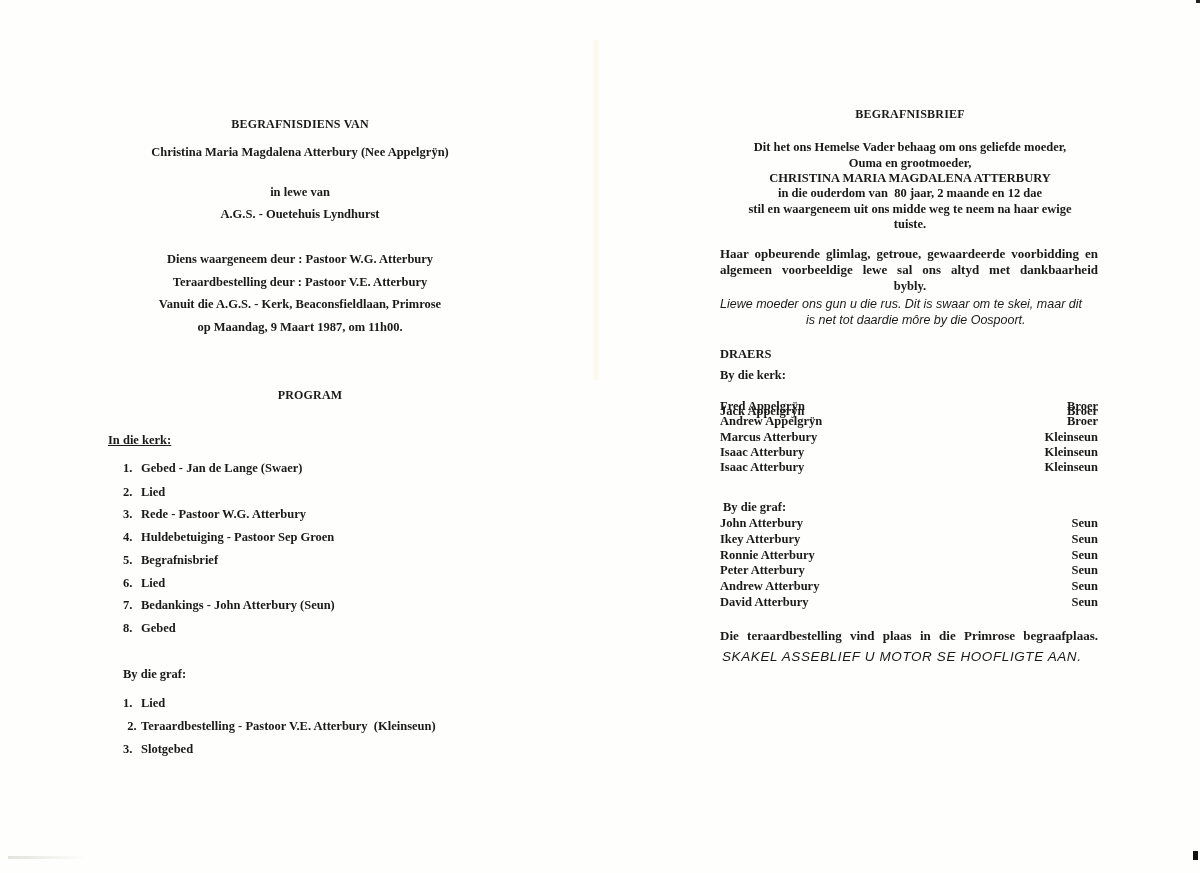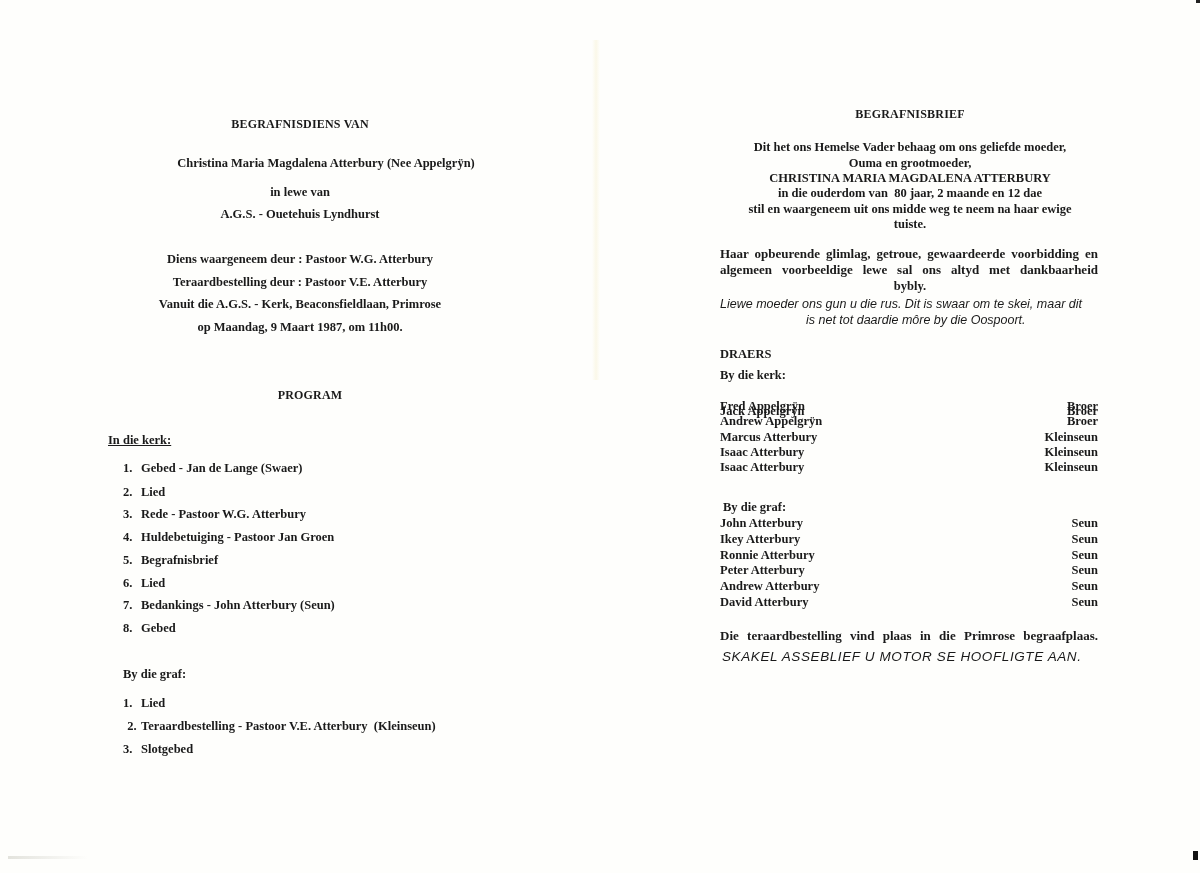--- a/index.html
+++ b/index.html
@@ -32,37 +32,37 @@
 </head>
 <body>
 
 <div class="fold"></div>
 <div class="topmark"></div>
 <div class="mark"></div>
 <div class="smudge"></div>
 
 <div class="page left">
   <div class="abs h center" style="left:0;width:600px;top:117px;">BEGRAFNISDIENS VAN</div>
-  <div class="abs center" style="left:0;width:600px;top:156px;padding-left:26px;">Christina Maria Magdalena Atterbury (Nee Appelgrÿn)</div>
+  <div class="abs center" style="left:0;width:600px;top:145px;">Christina Maria Magdalena Atterbury (Nee Appelgrÿn)</div>
   <div class="abs center" style="left:0;width:600px;top:207px;">A.G.S. - Ouetehuis Lyndhurst</div>
   <div class="abs center" style="left:0;width:600px;top:185px;">in lewe van</div>
 
   <div class="abs center" style="left:0;width:600px;top:252px;">Diens waargeneem deur : Pastoor W.G. Atterbury</div>
   <div class="abs center" style="left:0;width:600px;top:275px;">Teraardbestelling deur : Pastoor V.E. Atterbury</div>
   <div class="abs center" style="left:0;width:600px;top:297px;">Vanuit die A.G.S. - Kerk, Beaconsfieldlaan, Primrose</div>
   <div class="abs center" style="left:0;width:600px;top:320px;">op Maandag, 9 Maart 1987, om 11h00.</div>
 
   <div class="abs h center" style="left:0;width:620px;top:388px;">PROGRAM</div>
 
   <div class="abs" style="left:108px;top:433px;text-decoration:underline;">In die kerk:</div>
 
   <div class="prog-item" style="top:461px;"><span class="num">1.</span><span>Gebed - Jan de Lange (Swaer)</span></div>
   <div class="prog-item" style="top:485px;"><span class="num">2.</span><span>Lied</span></div>
   <div class="prog-item" style="top:507px;"><span class="num">3.</span><span>Rede - Pastoor W.G. Atterbury</span></div>
-  <div class="prog-item" style="top:530px;"><span class="num">4.</span><span>Huldebetuiging - Pastoor Jan Groen</span></div>
+  <div class="prog-item" style="top:530px;"><span class="num">4.</span><span>Huldebetuiging - Pastoor Sep Groen</span></div>
   <div class="prog-item" style="top:553px;"><span class="num">5.</span><span>Begrafnisbrief</span></div>
   <div class="prog-item" style="top:576px;"><span class="num">6.</span><span>Lied</span></div>
   <div class="prog-item" style="top:598px;"><span class="num">7.</span><span>Bedankings - John Atterbury (Seun)</span></div>
   <div class="prog-item" style="top:621px;"><span class="num">8.</span><span>Gebed</span></div>
 
   <div class="abs" style="left:123px;top:667px;">By die graf:</div>
 
   <div class="prog-item" style="top:696px;"><span class="num">1.</span><span>Lied</span></div>
   <div class="prog-item" style="top:719px;text-align:center;"><span class="num">2.</span><span style="white-space:pre;">Teraardbestelling - Pastoor V.E. Atterbury  (Kleinseun)</span></div>
   <div class="prog-item" style="top:742px;"><span class="num">3.</span><span>Slotgebed</span></div>

